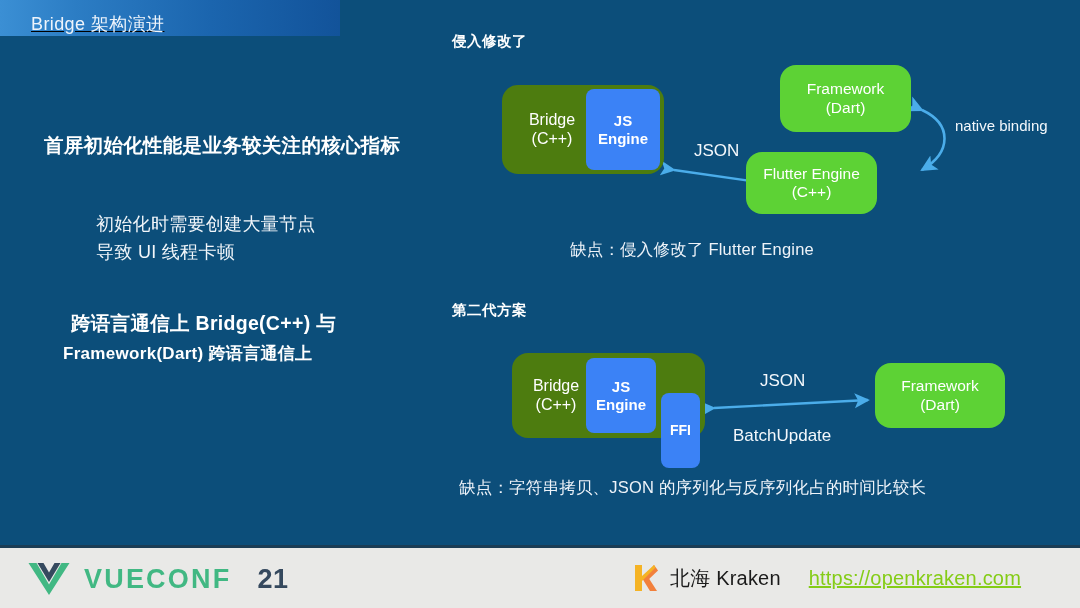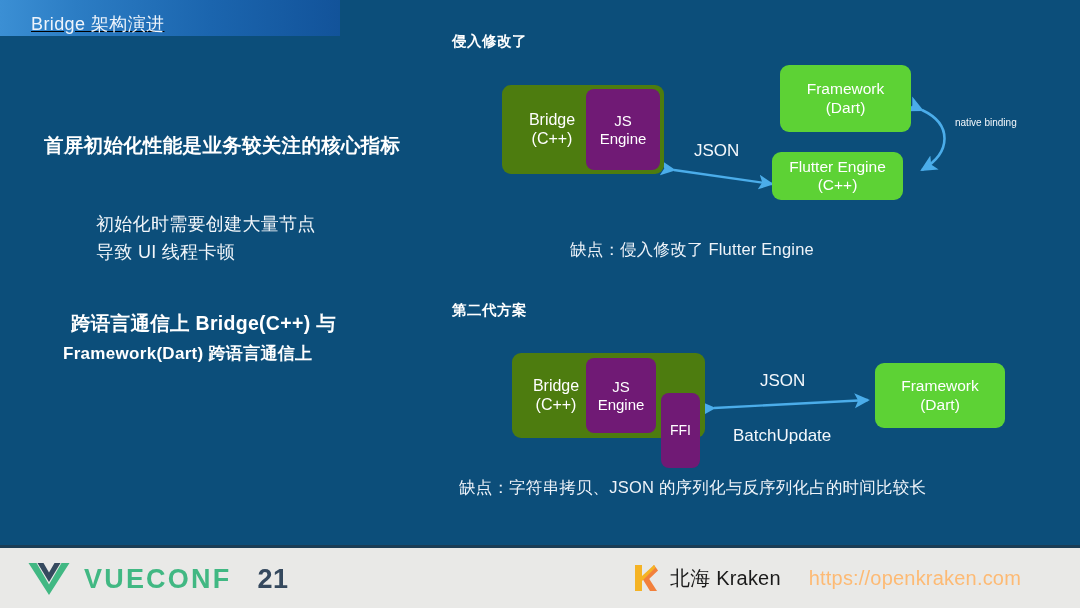--- a/index.html
+++ b/index.html
@@ -85,32 +85,32 @@
     font-weight: bold;
     white-space: nowrap;
     letter-spacing: 0.5px;
   }
   #gen1-heading { left: 452px; top: 32px; }
   #gen2-heading { left: 452px; top: 301px; }
 
   
   .dbox {
     position: absolute;
-    border-radius: 9px;
+    border-radius: 16px;
     display: flex;
     flex-direction: column;
     align-items: center;
     justify-content: center;
     text-align: center;
     color: #ffffff;
     line-height: 1.18;
     white-space: nowrap;
   }
   .box-orange { background: #4d7c0f; }
-  .box-red    { background: #701a75; }
+  .box-red    { background: #3b82f6; font-weight: bold; }
   .box-green  { background: #5dd235; }
 
   .dbox .ln { display: block; }
 
   
   #g1-bridge {
     left: 502px; top: 85px;
     width: 162px; height: 89px;
     align-items: flex-start;
     justify-content: center;
@@ -123,22 +123,22 @@
     width: 74px; height: 81px;
     font-size: 15px;
     border-radius: 8px;
   }
   #g1-framework {
     left: 780px; top: 65px;
     width: 131px; height: 67px;
     font-size: 15.5px;
   }
   #g1-flutter {
-    left: 772px; top: 152px;
-    width: 131px; height: 48px;
+    left: 746px; top: 152px;
+    width: 131px; height: 62px;
     font-size: 15.5px;
   }
 
   
   #g2-bridge {
     left: 512px; top: 353px;
     width: 193px; height: 85px;
     align-items: flex-start;
     justify-content: center;
     padding-left: 13px;
@@ -172,21 +172,21 @@
     pointer-events: none;
   }
 
   
   .arrow-label {
     position: absolute;
     color: #f4f8fc;
     white-space: nowrap;
   }
   #label-json-1      { left: 694px; top: 141px; font-size: 17px; }
-  #label-native-bind { left: 955px; top: 117px; font-size: 10px; }
+  #label-native-bind { left: 955px; top: 117px; font-size: 15px; }
   #label-json-2      { left: 760px; top: 371px; font-size: 17px; }
   #label-batchupdate { left: 733px; top: 426px; font-size: 17px; }
 
   
   .caption {
     position: absolute;
     color: #eef3f9;
     font-size: 16.5px;
     white-space: nowrap;
     letter-spacing: 0.2px;
@@ -242,21 +242,22 @@
   }
   .kraken-mark { width: 28px; height: 30px; margin-right: 12px; }
   #kraken-name {
     font-size: 20px;
     color: #1b1b1b;
     white-space: nowrap;
     letter-spacing: 0.2px;
   }
   #kraken-url {
     font-size: 20px;
-    color: #fdba74;
+    color: #84cc16;
+    text-decoration: underline;
     white-space: nowrap;
     margin-left: 28px;
     letter-spacing: 0.2px;
   }
 </style>
 </head>
 <body>
 
 <div id="slide">
 

